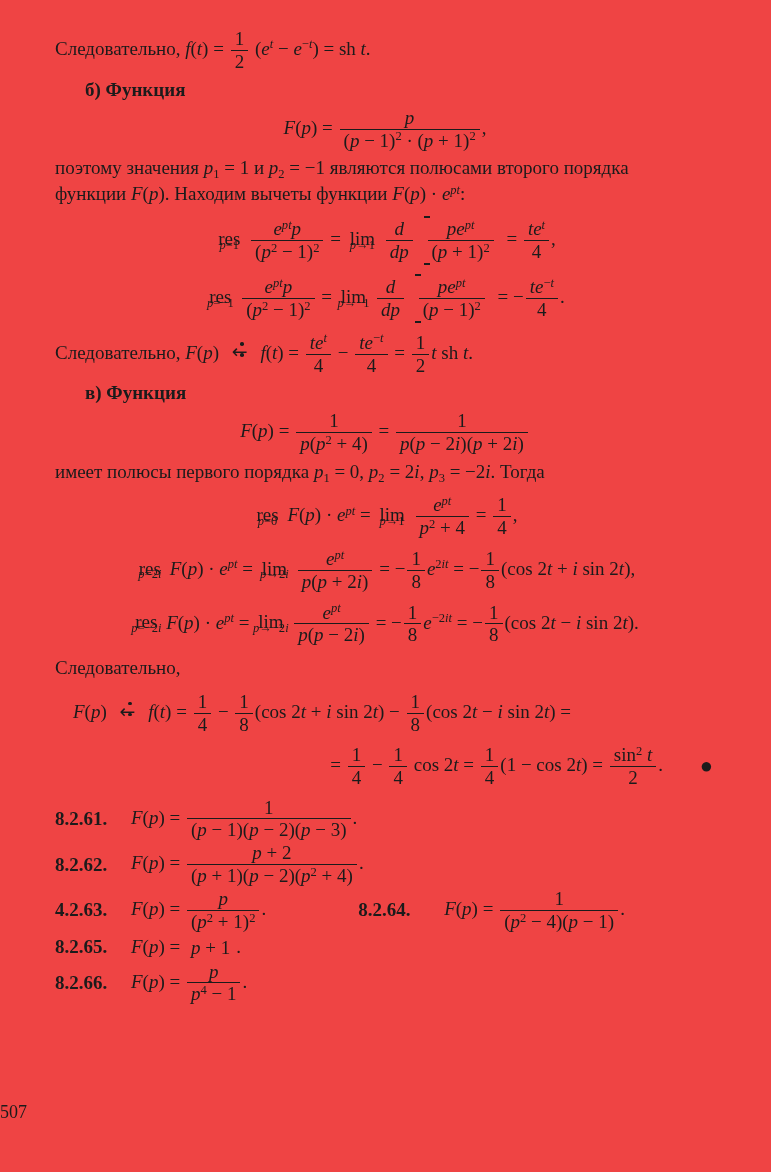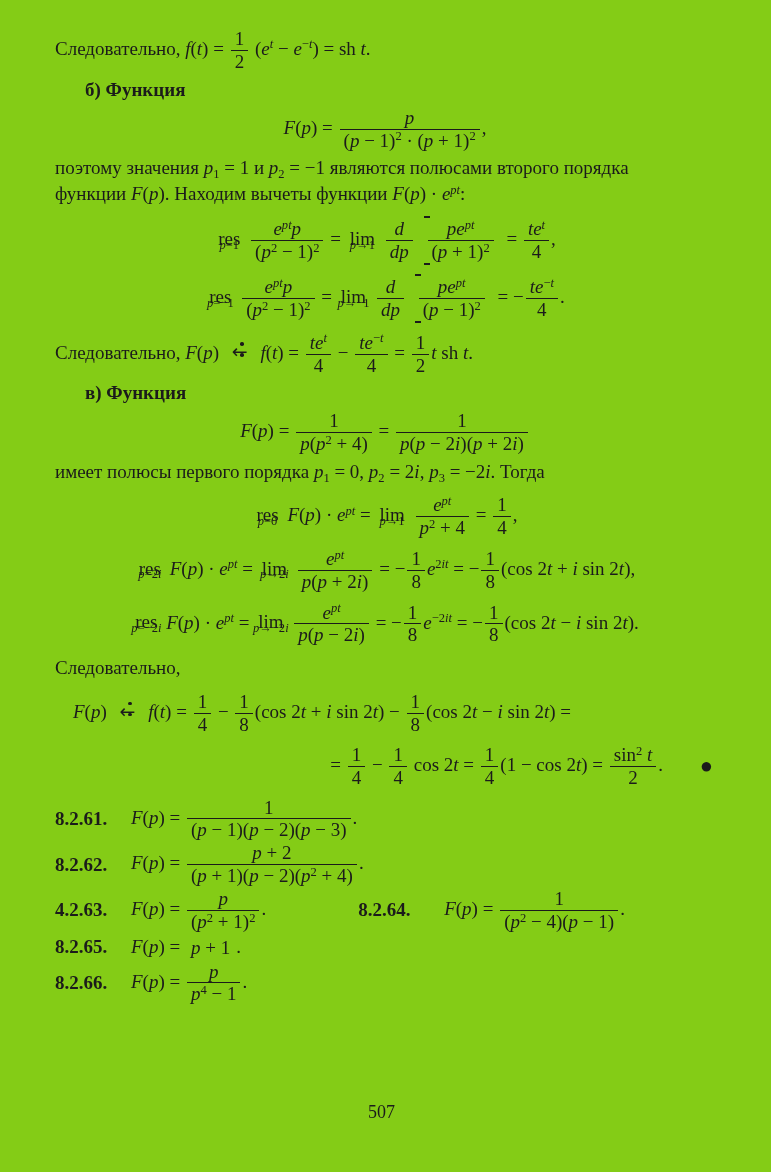--- a/index.html
+++ b/index.html
@@ -38,26 +38,26 @@
   .concl { margin:8px 0 2px; }
   .final { position:relative; margin:2px 0 0; }
   .final .fin1 { padding-left:18px; margin:10px 0 8px; }
   .final .fin2 { text-align:right; padding-right:52px; margin:4px 0 8px; }
   .endmark { position:absolute; right:2px; bottom:12px; font-size:22px; line-height:1; }
   .intro { font-style:italic; margin:16px 0 8px; }
   .prob { display:flex; align-items:center; margin:1px 0; }
   .pnum { font-weight:bold; flex:0 0 76px; }
   .pnum2 { font-weight:bold; margin-left:92px; flex:0 0 86px; }
   .pform { white-space:nowrap; }
-  .pageno { position:absolute; left:0; right:8px; top:1102px; text-align:center; font-size:18px; }
+  .pageno { position:absolute; left:0; right:8px; top:1102px; font-size:18px; }
 </style>
 </head>
 <body>
 
-<div class="page" style="background: #84cc16; color: rgb(27, 27, 27);">
+<div class="page" style="background: #ef4444; color: rgb(27, 27, 27);">
   <div class="inner">
 
     <p class="para">Следовательно, <i>f</i>(<i>t</i>) = <span class="frac"><span class="fn">1</span><span class="fd">2</span></span> (<i>e</i><sup><i>t</i></sup> − <i>e</i><sup>−<i>t</i></sup>) = <span class="rm">sh</span> <i>t</i>.</p>
 
     <p class="marker">
       <span>б)</span>&nbsp;<span>Функция</span>
     </p>
 
     <div class="disp"><i>F</i>(<i>p</i>) = <span class="frac"><span class="fn"><i>p</i></span><span class="fd">(<i>p</i> − 1)<sup>2</sup> · (<i>p</i> + 1)<sup>2</sup></span></span>,</div>
 

